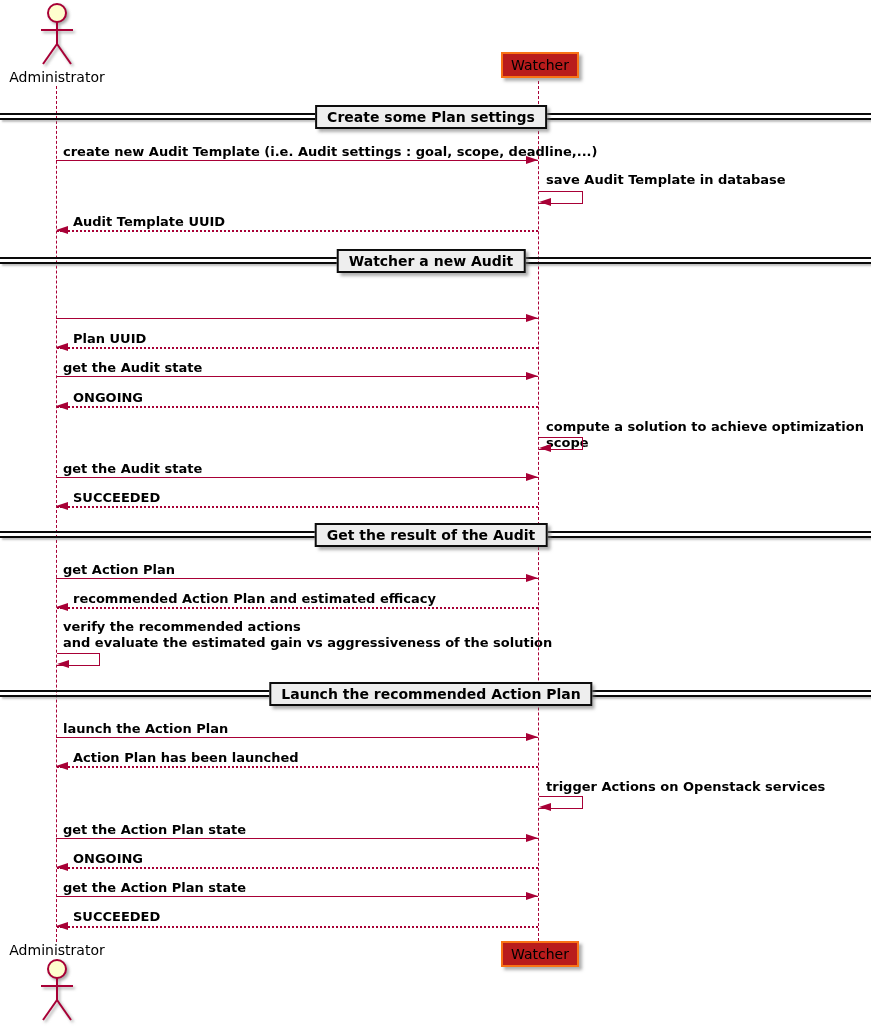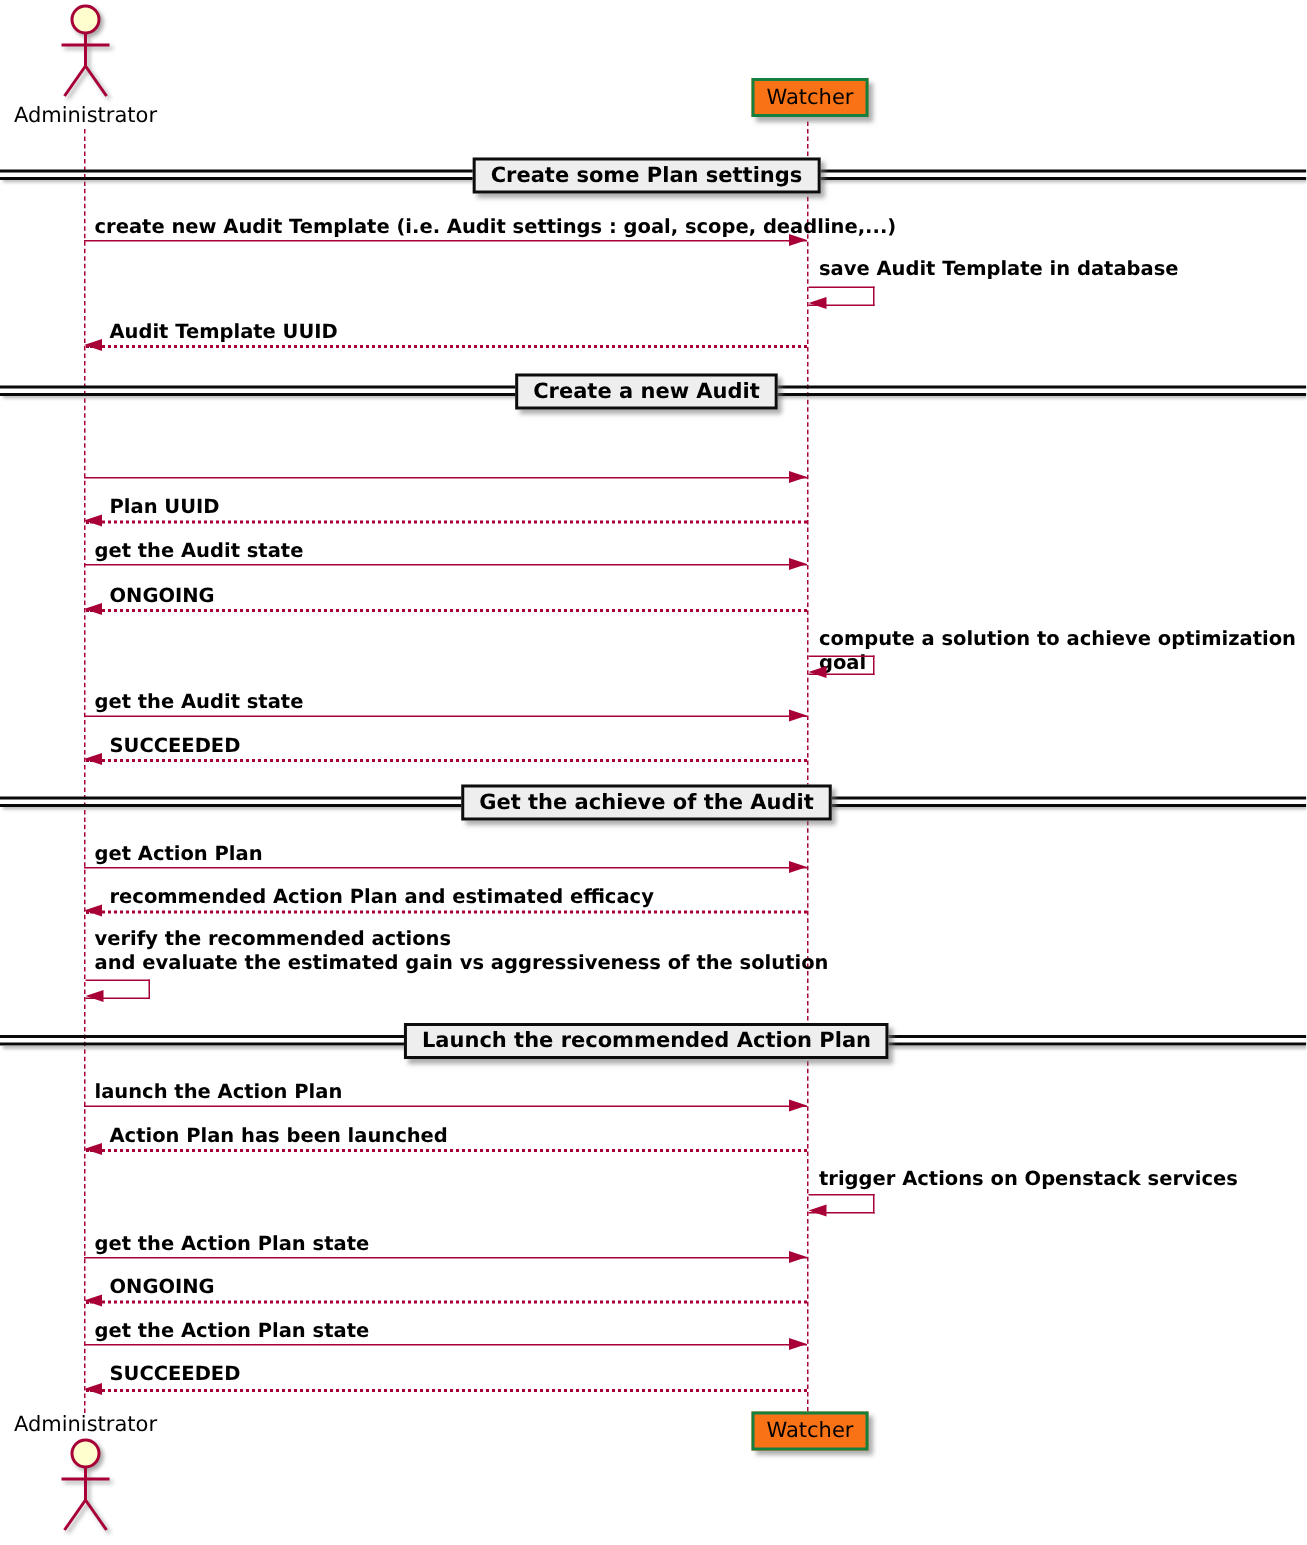--- a/index.html
+++ b/index.html
@@ -4,21 +4,21 @@
 <style>
   html,body{margin:0;padding:0;background:#fff;}
   .canvas{
     position:relative;width:871px;height:1030px;background:#fff;overflow:hidden;
     font-family:"DejaVu Sans","Liberation Sans",sans-serif;color:#000;
   }
   
   .lifeline{position:absolute;width:0;border-left:1px dashed #A80036;}
   
   .pbox{
-    position:absolute;background:#f97316;border:2px solid #15803d;
+    position:absolute;background:#b91c1c;border:2px solid #f97316;
     padding:3px 8px;font-size:14px;white-space:nowrap;
     box-shadow:3px 3px 3px rgba(130,130,130,0.65);
   }
   
   .actor-wrap{position:absolute;}
   .actor-svg{display:block;filter:drop-shadow(2.5px 2.5px 1.5px rgba(130,130,130,0.7));}
   .actor-label{position:absolute;font-size:14px;white-space:nowrap;transform:translateX(-50%);}
   
   .dline{
     position:absolute;left:0;right:0;height:3px;
@@ -47,25 +47,25 @@
 
   <div class="lifeline" style="left:56px;top:86px;height:856px"></div>
   <div class="lifeline" style="left:538px;top:81px;height:860px"></div>
 
   <div>
     <div class="dline" style="top:113px"></div>
     <div class="dbox" style="top:105px">Create some Plan settings</div>
   </div>
   <div>
     <div class="dline" style="top:257px"></div>
-    <div class="dbox" style="top:249px">Create a new Audit</div>
+    <div class="dbox" style="top:249px">Watcher a new Audit</div>
   </div>
   <div>
     <div class="dline" style="top:531px"></div>
-    <div class="dbox" style="top:523px">Get the achieve of the Audit</div>
+    <div class="dbox" style="top:523px">Get the result of the Audit</div>
   </div>
   <div>
     <div class="dline" style="top:690px"></div>
     <div class="dbox" style="top:682px">Launch the recommended Action Plan</div>
   </div>
 
   <div class="mlabel" style="left:63px;top:144px">create new Audit Template (i.e. Audit settings : goal, scope, deadline,...)</div>
   <div class="ln" style="left:56px;top:160px;width:482px"></div>
   <div class="arr r" style="left:526px;top:156px"></div>
 
@@ -85,21 +85,21 @@
   <div class="arr l" style="left:56px;top:343px"></div>
 
   <div class="mlabel" style="left:63px;top:360px">get the Audit state</div>
   <div class="ln" style="left:56px;top:376px;width:482px"></div>
   <div class="arr r" style="left:526px;top:372px"></div>
 
   <div class="mlabel" style="left:73px;top:390px">ONGOING</div>
   <div class="ln dot" style="left:57px;top:406px;width:481px"></div>
   <div class="arr l" style="left:56px;top:402px"></div>
 
-  <div class="mlabel" style="left:546px;top:419px">compute a solution to achieve optimization goal</div>
+  <div class="mlabel" style="left:546px;top:419px">compute a solution to achieve optimization scope</div>
   <div class="loop" style="left:539px;top:437px;width:43px;height:11px"></div>
   <div class="arr l" style="left:539px;top:444px"></div>
 
   <div class="mlabel" style="left:63px;top:461px">get the Audit state</div>
   <div class="ln" style="left:56px;top:477px;width:482px"></div>
   <div class="arr r" style="left:526px;top:473px"></div>
 
   <div class="mlabel" style="left:73px;top:490px">SUCCEEDED</div>
   <div class="ln dot" style="left:57px;top:506px;width:481px"></div>
   <div class="arr l" style="left:56px;top:502px"></div>

